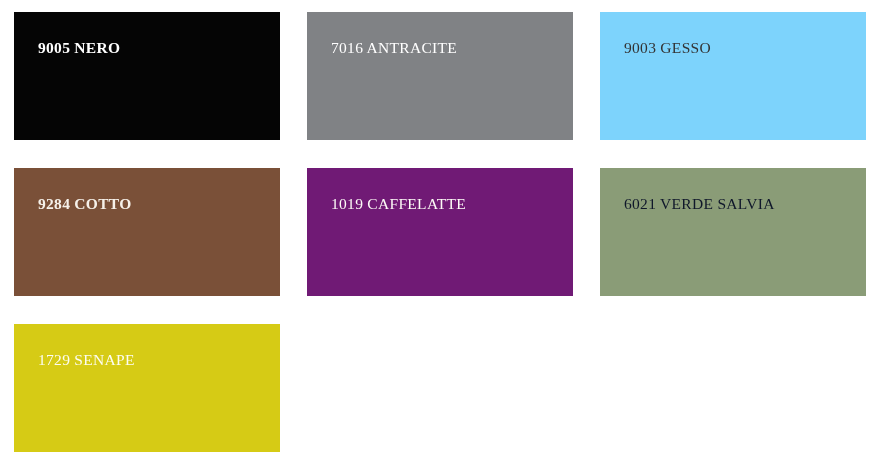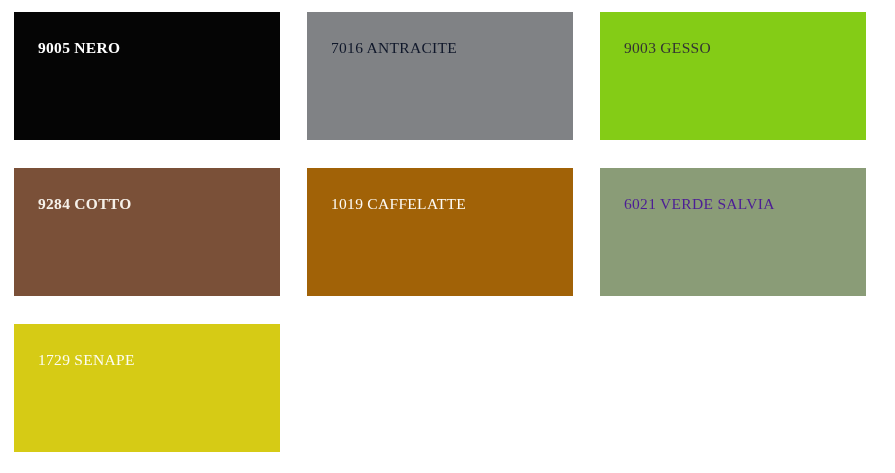--- a/index.html
+++ b/index.html
@@ -63,32 +63,32 @@
   }
 </style>
 </head>
 <body>
 
 <main id="palette-grid">
     <div class="swatch" style="background: rgb(5, 5, 5);">
       <span class="swatch-label weight-bold" style="color: rgb(255, 255, 255);">9005 NERO</span>
     </div>
     <div class="swatch" style="background: rgb(128, 130, 133);">
-      <span class="swatch-label weight-normal" style="color: #0f172a;">7016 ANTRACITE</span>
+      <span class="swatch-label weight-normal" style="color: #ffffff;">7016 ANTRACITE</span>
     </div>
-    <div class="swatch" style="background: #84cc16;">
+    <div class="swatch" style="background: #7dd3fc;">
       <span class="swatch-label weight-normal" style="color: rgb(51, 51, 51);">9003 GESSO</span>
     </div>
     <div class="swatch" style="background: rgb(122, 80, 56);">
       <span class="swatch-label weight-bold" style="color: rgb(246, 241, 234);">9284 COTTO</span>
     </div>
-    <div class="swatch" style="background: #a16207;">
+    <div class="swatch" style="background: #701a75;">
       <span class="swatch-label weight-normal" style="color: rgb(253, 251, 247);">1019 CAFFELATTE</span>
     </div>
     <div class="swatch" style="background: rgb(138, 156, 119);">
-      <span class="swatch-label weight-normal" style="color: #4c1d95;">6021 VERDE SALVIA</span>
+      <span class="swatch-label weight-normal" style="color: #0f172a;">6021 VERDE SALVIA</span>
     </div>
     <div class="swatch" style="background: rgb(214, 203, 21);">
       <span class="swatch-label weight-normal" style="color: rgb(253, 253, 242);">1729 SENAPE</span>
     </div>
     <div class="swatch-empty"></div>
     <div class="swatch-empty"></div>
   </main>
 
 </body></html>

